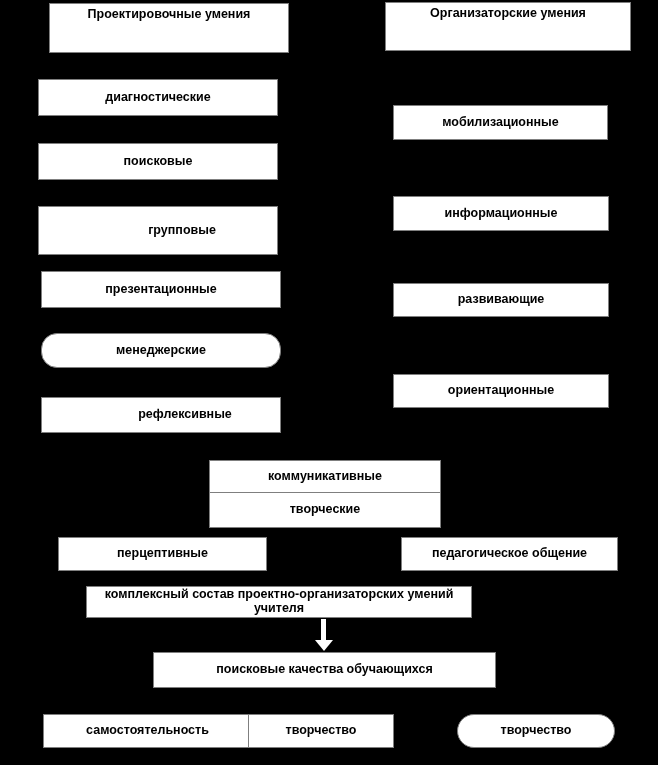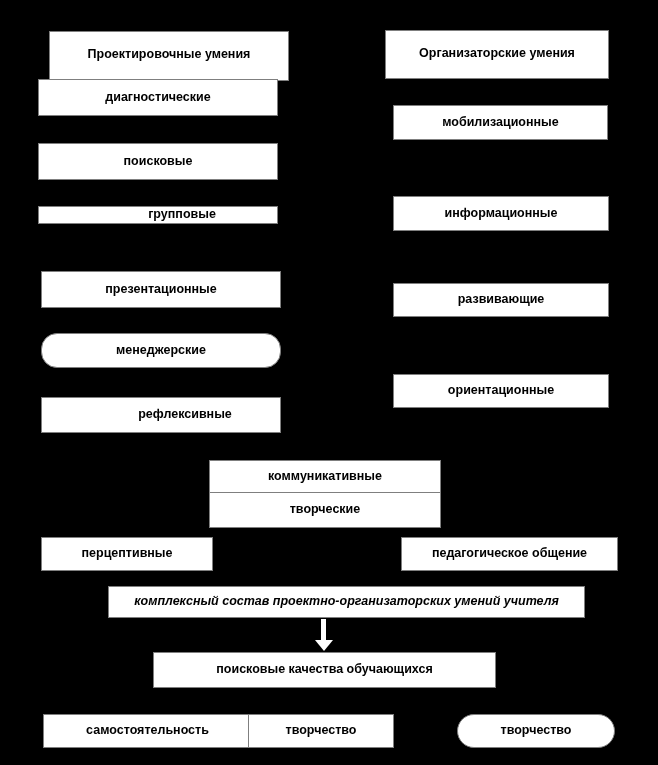--- a/index.html
+++ b/index.html
@@ -20,41 +20,40 @@
     font-weight: bold;
     font-size: 12.5px;
     display: flex;
     align-items: center;
     justify-content: center;
     text-align: center;
     line-height: 1.1;
   }
   .box.title {
     align-items: flex-start;
-    padding-top: 16px;
-    margin-top: 28px;
+    padding-top: 4px;
   }
   
   .n-title-left      { left: 49px;  top: 3px;   width: 240px; height: 50px; }
-  .n-title-right     { left: 385px; top: 2px;   width: 224px; height: 49px; }
+  .n-title-right     { left: 385px; top: 2px;   width: 246px; height: 49px; }
   .n-diagnostic      { left: 38px;  top: 79px;  width: 240px; height: 37px; }
   .n-search          { left: 38px;  top: 143px; width: 240px; height: 37px; }
-  .n-group           { left: 38px;  top: 206px; width: 240px; height: 18px; padding-left: 48px; }
+  .n-group           { left: 38px;  top: 206px; width: 240px; height: 49px; padding-left: 48px; }
   .n-presentation    { left: 41px;  top: 271px; width: 240px; height: 37px; }
   .n-manager         { left: 41px;  top: 333px; width: 240px; height: 35px; border-radius: 16px; }
   .n-reflexive       { left: 41px;  top: 397px; width: 240px; height: 36px; padding-left: 48px; }
   .n-mobilization    { left: 393px; top: 105px; width: 215px; height: 35px; }
   .n-information     { left: 393px; top: 196px; width: 216px; height: 35px; }
   .n-developing      { left: 393px; top: 283px; width: 216px; height: 34px; }
   .n-orientation     { left: 393px; top: 374px; width: 216px; height: 34px; }
   .n-communicative   { left: 209px; top: 460px; width: 232px; height: 33px; }
   .n-creative        { left: 209px; top: 492px; width: 232px; height: 36px; }
-  .n-perceptive      { left: 41px;  top: 537px; width: 172px; height: 34px; }
+  .n-perceptive      { left: 58px;  top: 537px; width: 209px; height: 34px; }
   .n-ped-comm        { left: 401px; top: 537px; width: 217px; height: 34px; }
-  .n-complex         { left: 108px; top: 586px; width: 477px; height: 32px; font-style: italic; }
+  .n-complex         { left: 86px; top: 586px; width: 386px; height: 32px; }
   .n-personal        { left: 153px; top: 652px; width: 343px; height: 36px; }
   .n-independence    { left: 43px;  top: 714px; width: 209px; height: 34px; }
   .n-activity        { left: 248px; top: 714px; width: 146px; height: 34px; }
   .n-creativity      { left: 457px; top: 714px; width: 158px; height: 34px; border-radius: 17px; }
 
   
   .arrow { position: absolute; left: 0; top: 0; }
   .arrow-stem {
     position: absolute;
     left: 321px; top: 619px;

